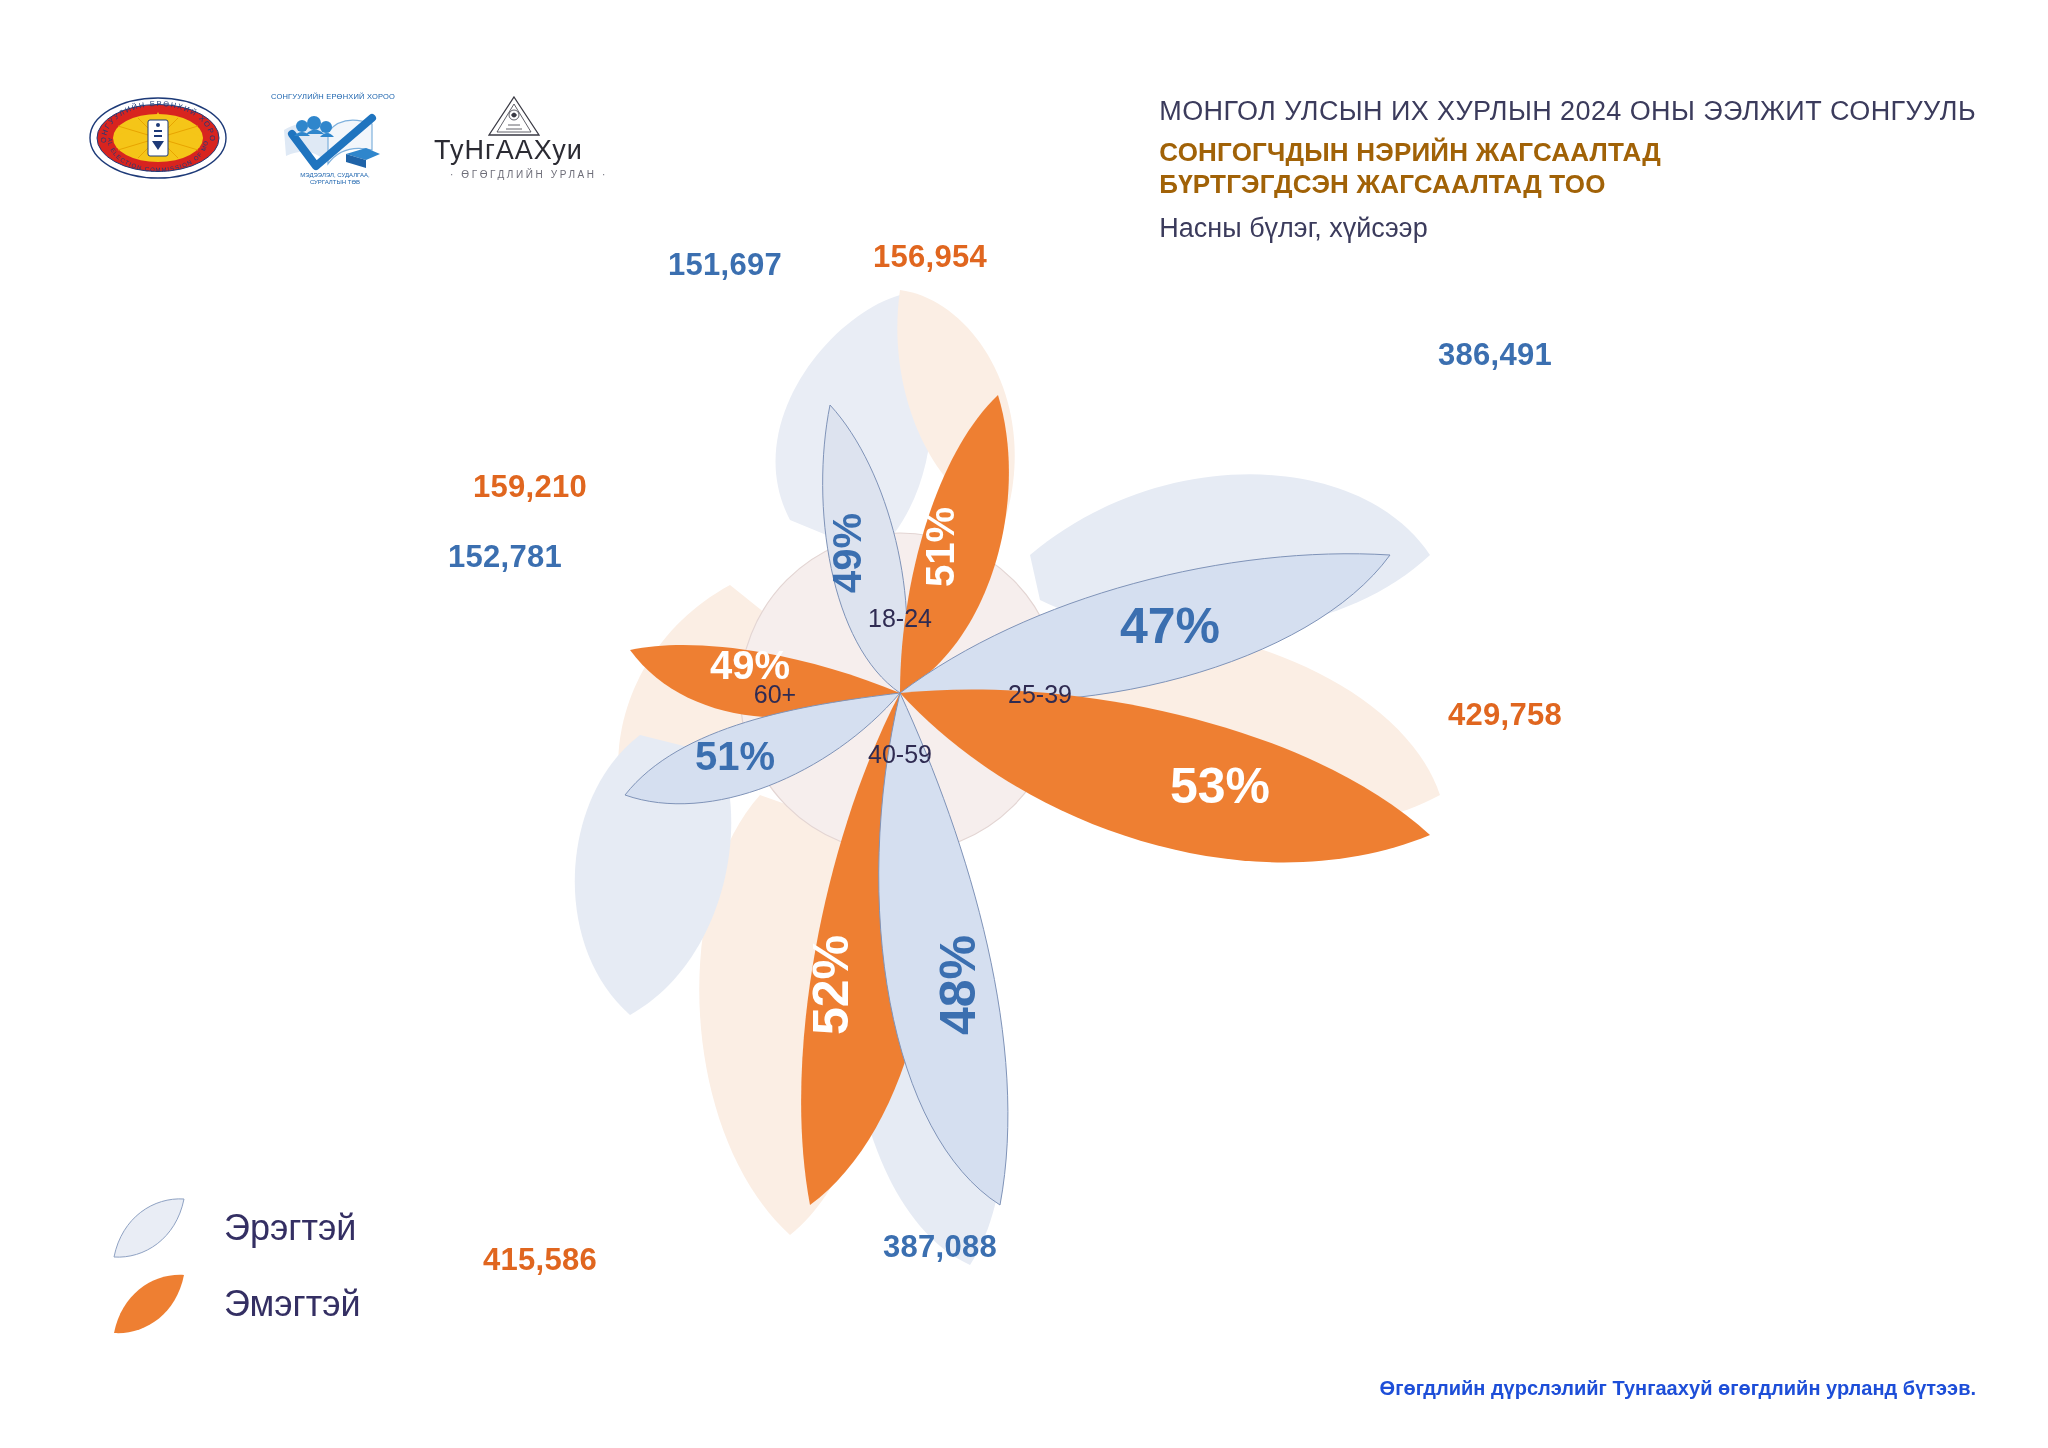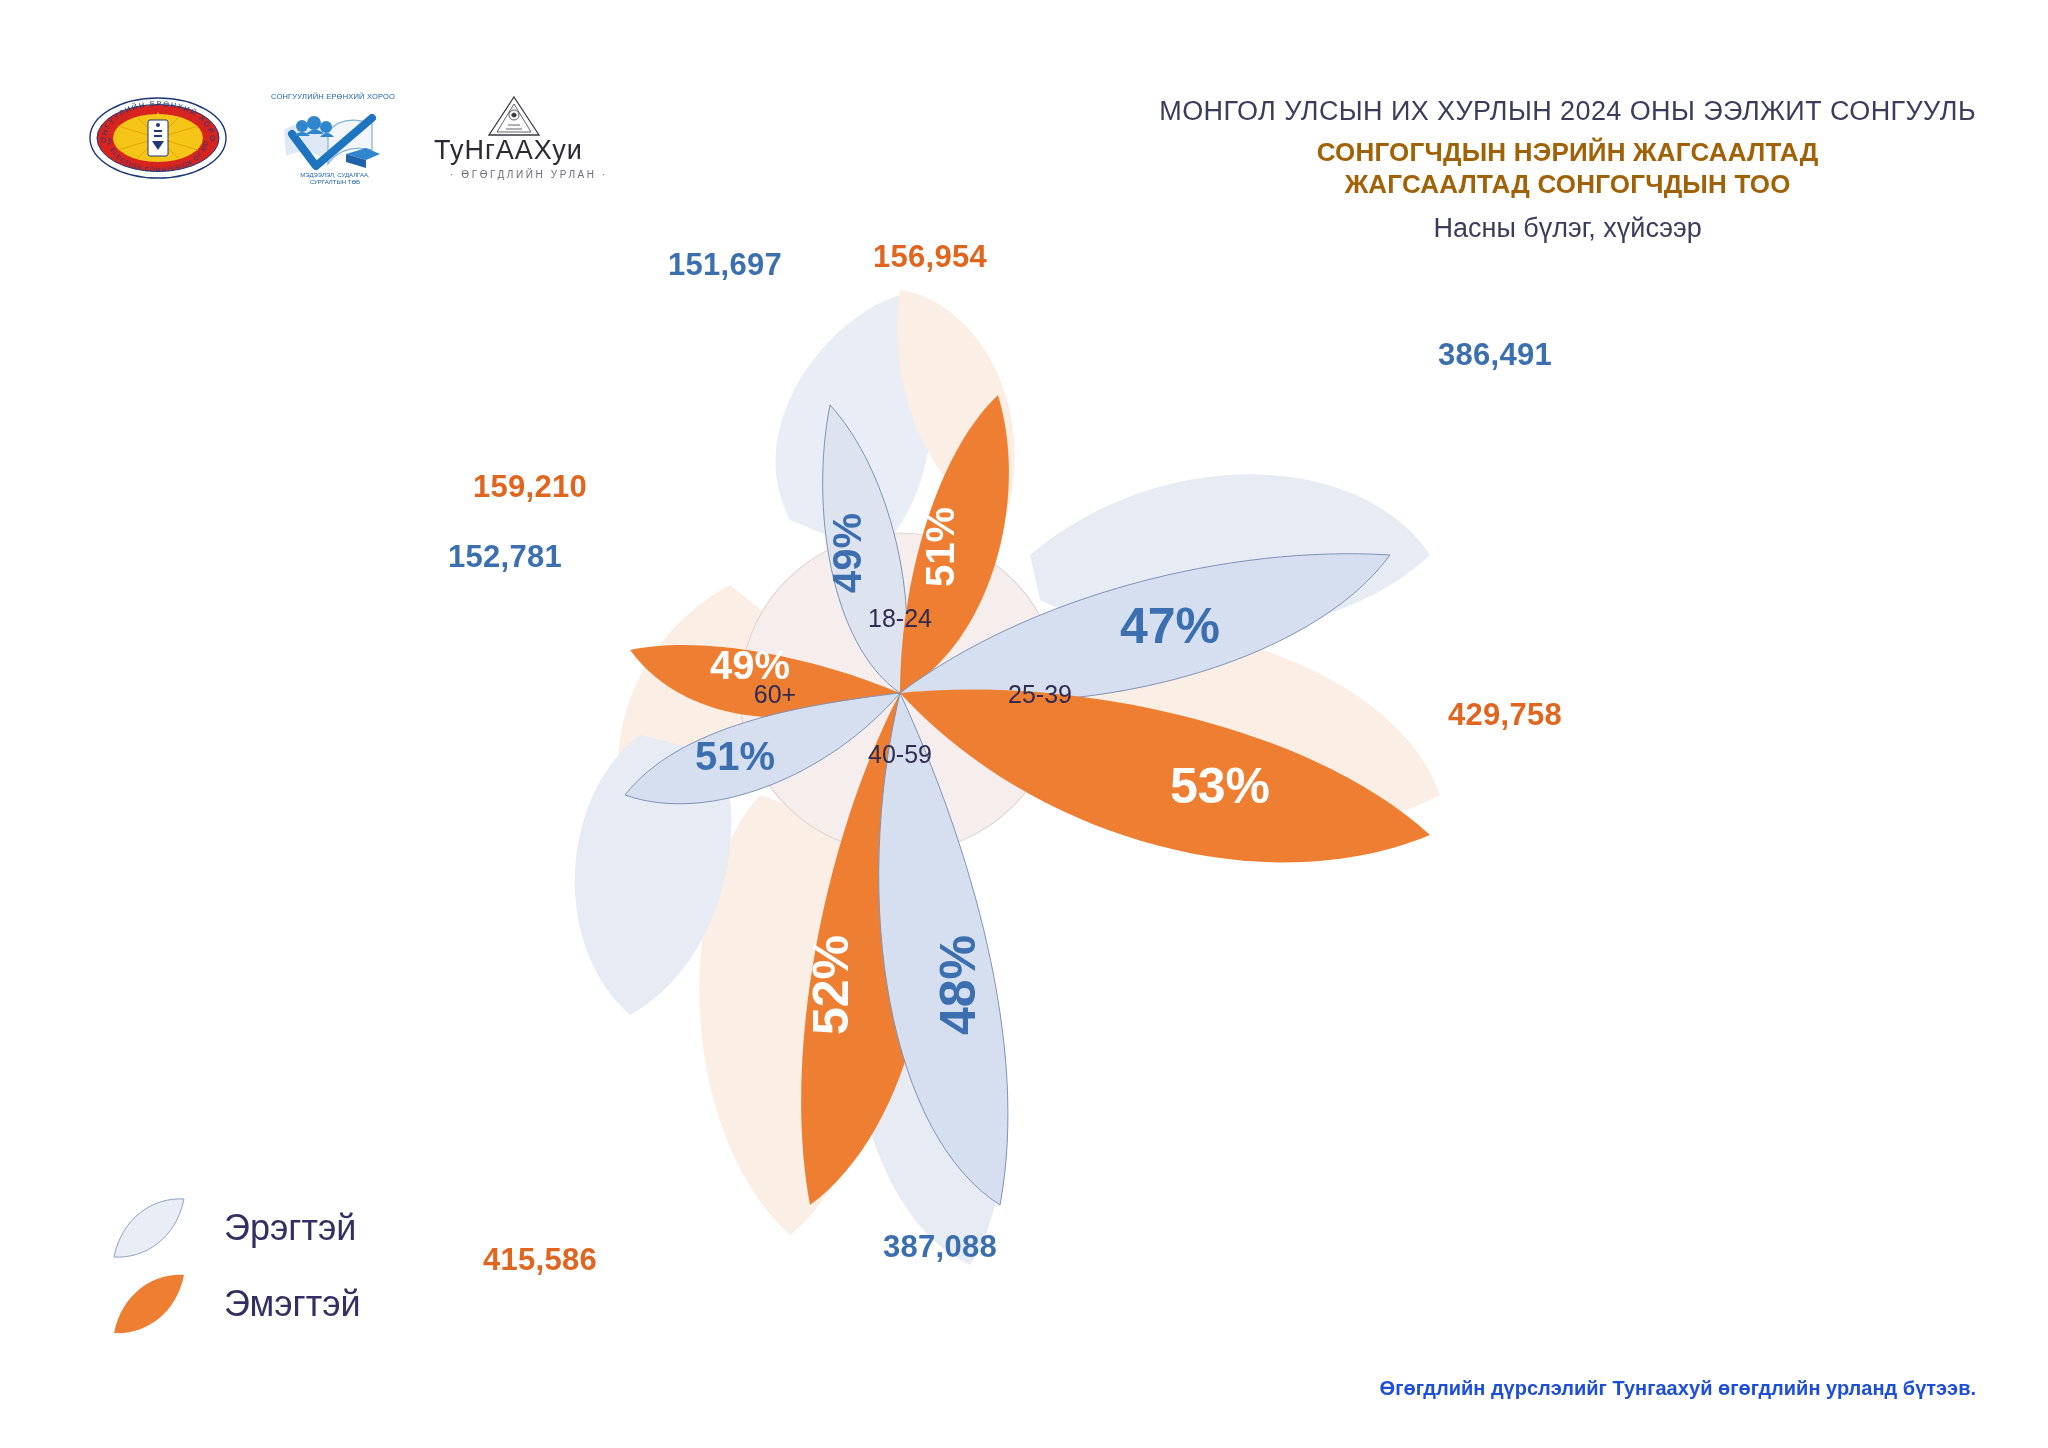--- a/index.html
+++ b/index.html
@@ -25,21 +25,21 @@
   }
   .logo-edu .edu-cap{
     position:absolute;top:0;left:-18px;width:150px;text-align:center;
     font-size:7.5px;letter-spacing:.2px;color:#1b63ae;white-space:nowrap;
   }
   .logo-edu .edu-foot{
     position:absolute;bottom:-2px;left:16px;width:86px;text-align:center;
     font-size:6px;line-height:7px;color:#1b63ae;
   }
 
-  .title-block{position:absolute;right:72px;top:96px;text-align:center;}
+  .title-block{position:absolute;right:72px;top:96px;text-align:left;}
   .kicker{
     font-size:27px;letter-spacing:.4px;color:#3b3b5c;font-weight:400;margin-bottom:10px;
   }
   .title-l1,.title-l2{
     font-size:26px;font-weight:700;color:#a16207;letter-spacing:.2px;line-height:1.23;
   }
   .subtitle{font-size:27px;color:#3b3b5c;margin-top:12px;font-weight:400;}
 
   
   .chart-wrap{position:absolute;left:430px;top:255px;width:1160px;height:1060px;}
@@ -134,21 +134,21 @@
         <path d="M27 22 q3 -5 6 0 q-3 5 -6 0" fill="#3a3a44"></path>
       </svg>
       <div class="word">ТуНгААХуи</div>
       <div class="tag">· ӨГӨГДЛИЙН УРЛАН ·</div>
     </div>
   </div>
 
   <div class="title-block">
     <div class="kicker">МОНГОЛ УЛСЫН ИХ ХУРЛЫН 2024 ОНЫ ЭЭЛЖИТ СОНГУУЛЬ</div>
     <div class="title-l1">СОНГОГЧДЫН НЭРИЙН ЖАГСААЛТАД</div>
-    <div class="title-l2">ЖАГСААЛТАД СОНГОГЧДЫН ТОО</div>
+    <div class="title-l2">БҮРТГЭГДСЭН ЖАГСААЛТАД ТОО</div>
     <div class="subtitle">Насны бүлэг, хүйсээр</div>
   </div>
 
   <div class="chart-wrap">
     <svg class="chart-svg" viewBox="0 0 1160 1060">
 
       <g opacity="1">
 
         <path d="M360 265 C310 170 400 60 470 40 C520 120 510 240 445 300 Z" fill="#e9edf5"></path>
         <path d="M470 35 C545 45 610 150 575 265 C505 245 455 140 470 35 Z" fill="#fbeee4"></path>

